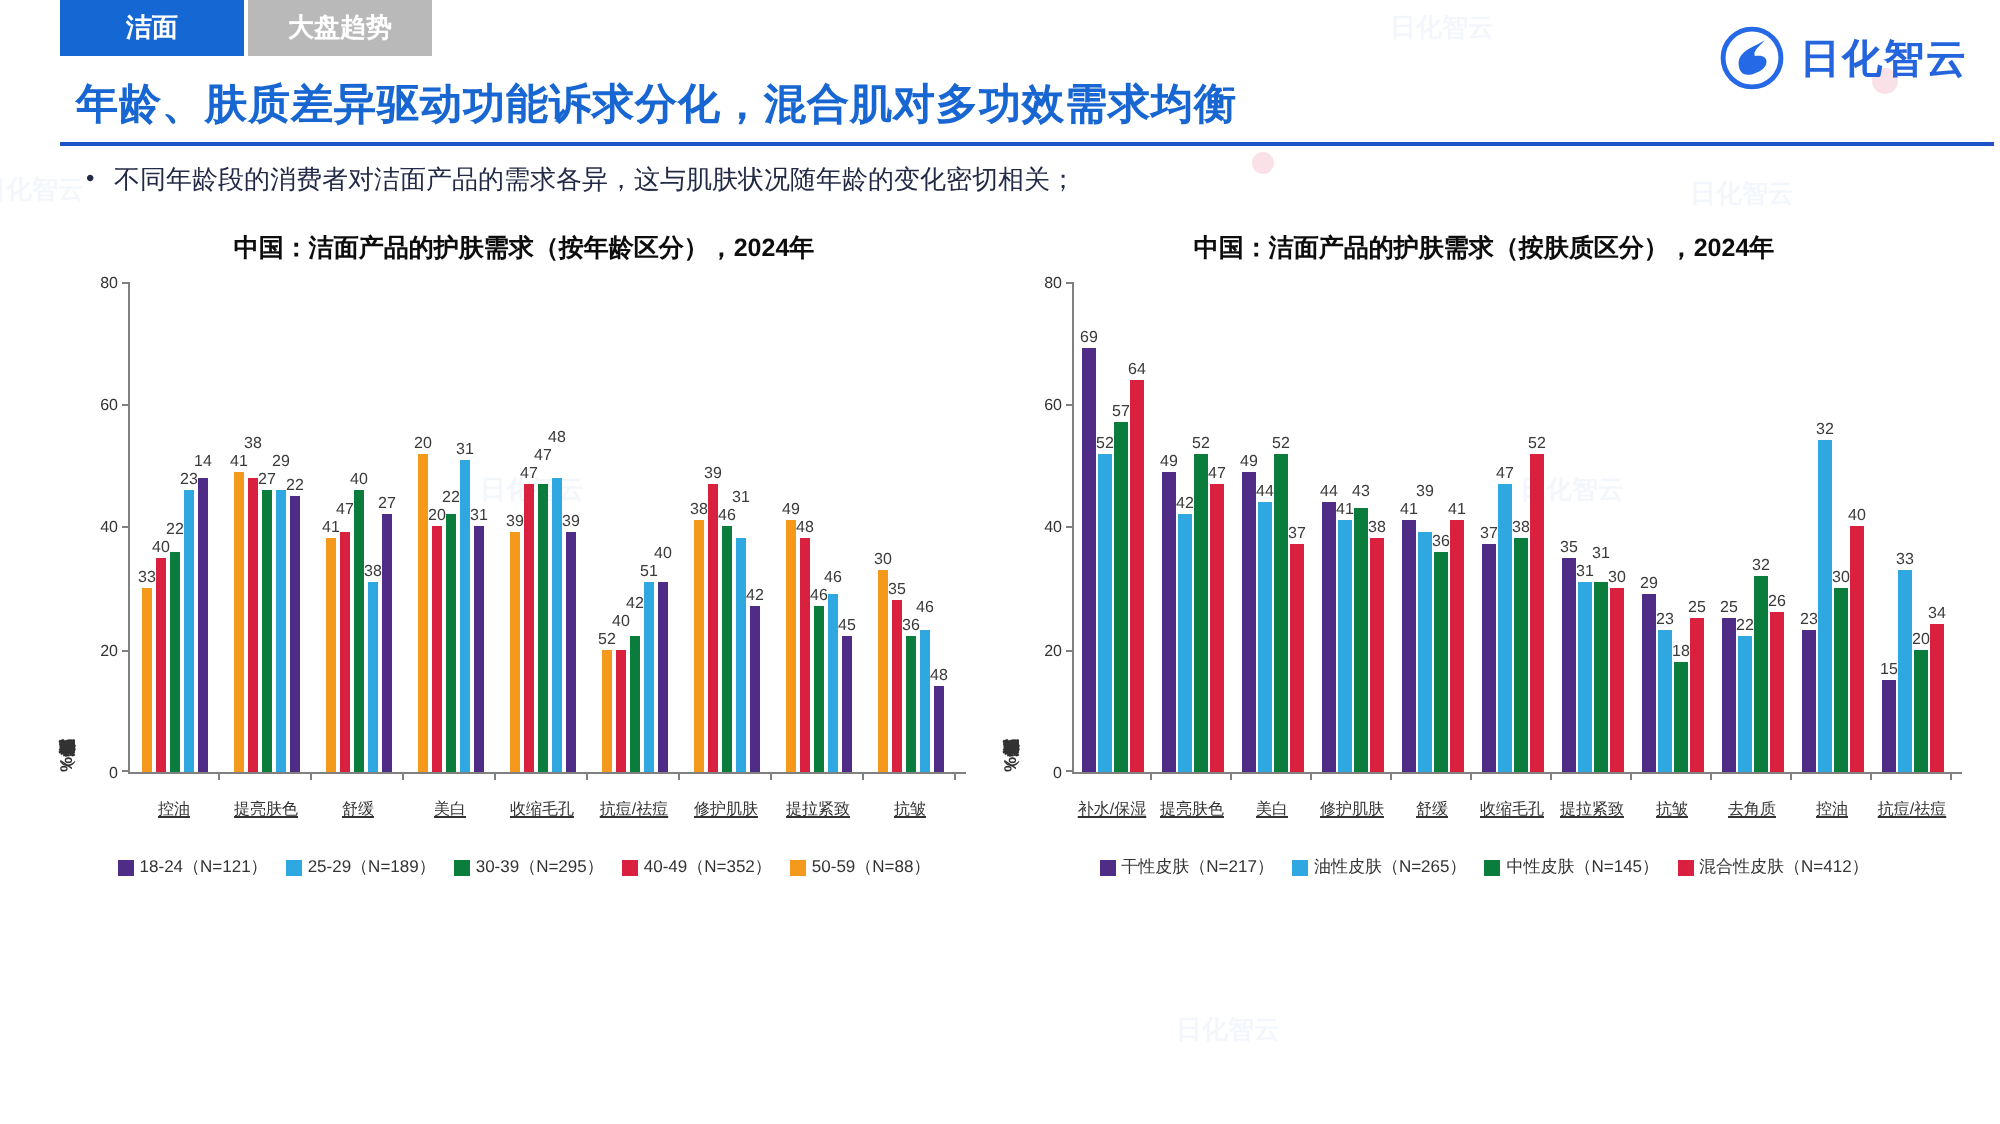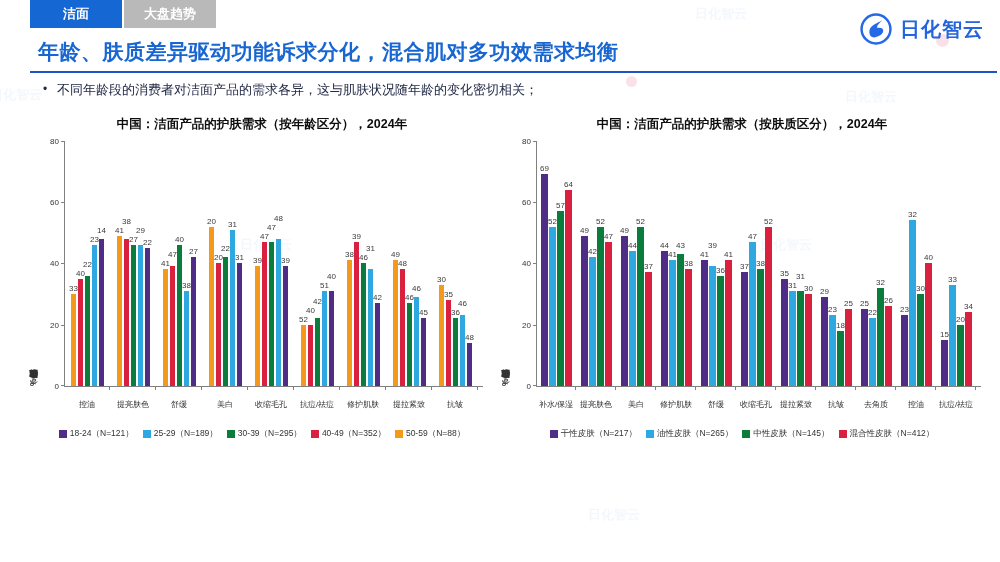--- a/index.html
+++ b/index.html
@@ -30,21 +30,21 @@
   .ylab{writing-mode:vertical-rl;transform:rotate(180deg);font-size:8.5px;font-weight:bold;color:#333;
         height:245px;display:flex;align-items:center;width:14px;text-align:center;}
   .axiswrap{position:relative;margin-left:24px;}
   .plot{position:relative;height:245px;border-left:1px solid #808080;border-bottom:1px solid #808080;}
   .ytick{position:absolute;left:-26px;width:20px;text-align:right;font-size:8px;color:#333;}
   .ytickmark{position:absolute;left:-4px;width:4px;height:1px;background:#808080;}
   .group{position:absolute;bottom:0;height:100%;}
   .bar{position:absolute;bottom:0;}
   .blabel{position:absolute;width:18px;text-align:center;font-size:8px;color:#3a3a3a;}
   .cats{display:flex;}
-  .cat{position:relative;font-size:8px;color:#333;text-align:center;padding-top:12px;box-sizing:border-box;}
+  .cat{position:relative;font-size:8px;color:#333;text-align:center;padding-top:12px;box-sizing:border-box;text-decoration:underline;}
   .cat::after{content:'';position:absolute;right:0;top:0;height:3px;width:1px;background:#808080;}
   .legend{display:flex;justify-content:center;gap:9px;margin-top:18px;font-size:8.5px;color:#333;flex-wrap:nowrap;}
   .litem{display:flex;align-items:center;}
   .sw{display:inline-block;width:8px;height:8px;margin-right:3px;}
   
   .footer{margin:14px 0 0 38px;font-size:11px;color:#9a9a9a;line-height:1.65;}
   
   .wm{position:absolute;font-size:13px;font-weight:bold;color:#4a82d6;opacity:.06;pointer-events:none;}
   .dot{position:absolute;border-radius:50%;background:#f3bccb;opacity:.45;pointer-events:none;}
 </style>

